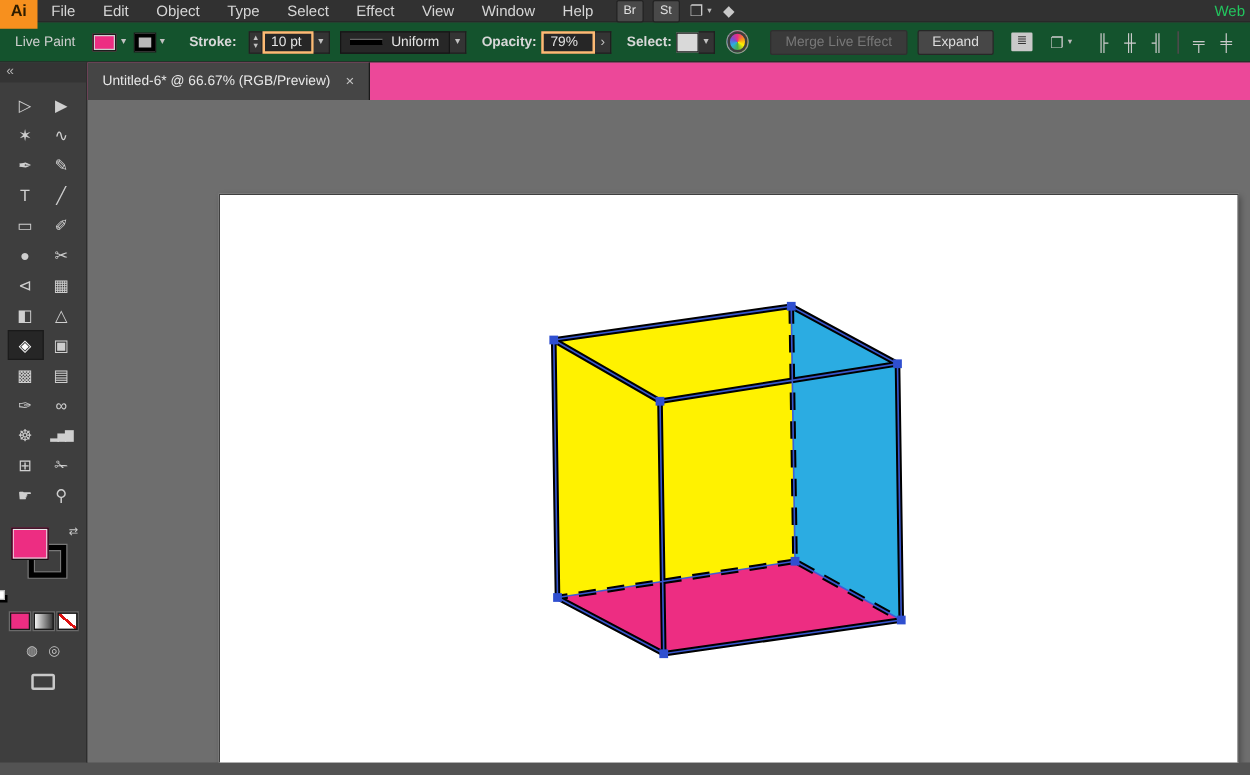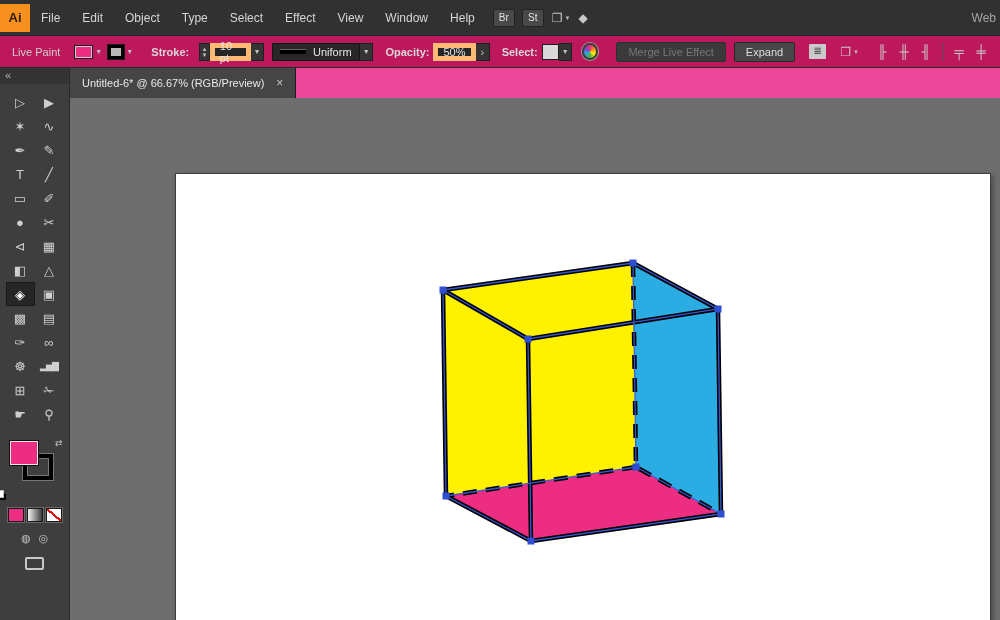--- a/index.html
+++ b/index.html
@@ -2,47 +2,47 @@
 <html><head>
 <meta charset="utf-8">
 <style>
   * { margin:0; padding:0; box-sizing:border-box; }
   html,body { background:#222; }
   body { font-family:"Liberation Sans", sans-serif; }
   .app { position:relative; width:1000px; height:620px; background:#535353; overflow:hidden;
          font-family:"Liberation Sans", sans-serif; user-select:none; }
 
   
-  .menubar { height:36px; background:#313131; border-bottom:1px solid #262626;
+  .menubar { height:18px; background:#313131; border-bottom:1px solid #262626;
              display:flex; align-items:center; color:#d6d6d6; font-size:12px; }
   .ai-logo { width:30px; height:28px; background:#F7901E; color:#2e1d00; font-weight:bold;
              display:flex; align-items:center; justify-content:center; font-size:13px; }
   .menu-item { padding:0 11px; height:28px; line-height:28px; cursor:default; white-space:nowrap; }
   .mb-btn { min-width:22px; height:18px; background:#494949; border:1px solid #232323; color:#e0e0e0;
             font-size:10px; font-weight:normal; margin-left:7px; display:flex; align-items:center;
             justify-content:center; border-radius:2px; padding:0 2px; }
   .mb-ic { color:#c9c9c9; font-size:12px; margin-left:8px; display:flex; align-items:center; }
   .mb-chev { font-size:8px; color:#bbb; margin-left:2px; }
-  .workspace-label { margin-left:auto; padding:0 4px 0 10px; color:#a3a3a3;text-align:center; }
-
-  
-  .controlbar { height:32px; background:#be185d; border-bottom:1px solid #282828;
+  .workspace-label { margin-left:auto; padding:0 4px 0 10px; color:#22c55e;text-align:center; }
+
+  
+  .controlbar { height:32px; background:#14532d; border-bottom:1px solid #282828;
                 display:flex; align-items:center; font-size:11px; color:#cfcfcf; padding:0 8px; }
   .cb-label { margin:0 4px; white-space:nowrap; }
   .cb-label.bold { font-weight:bold; color:#d8d8d8; }
   .swatch-well { display:flex; align-items:center; margin-left:10px; }
   .fill-proxy { width:19px; height:14px; border:1px solid #1c1c1c; box-shadow:inset 0 0 0 1px #cfcfcf; }
   .stroke-proxy { width:16px; height:14px; border:3px solid #000; background:#b9b9b9;
                   box-shadow:0 0 0 1px #1c1c1c; }
   .chev-btn { width:11px; height:16px; display:flex; align-items:center; justify-content:center;
               font-size:7px; color:#c2c2c2; }
   .stepper { width:11px; height:18px; display:flex; flex-direction:column; align-items:center;
              justify-content:center; font-size:6px; color:#c2c2c2; background:#353535;
              border:1px solid #222; margin-left:6px; }
-  .cb-input { height:18px; background:#262626; border:5px solid #fdba74; color:#e3e3e3;
+  .cb-input { height:18px; background:#262626; border:2px solid #fdba74; color:#e3e3e3;
               display:flex; align-items:center; padding:0 5px; font-size:11px; }
   .seg { height:18px; background:#343434; border:1px solid #1f1f1f; border-left:none;
          display:flex; align-items:center; justify-content:center; width:14px;
          font-size:7px; color:#c2c2c2; }
   .seg.arrow { font-size:11px; }
   .width-profile { height:18px; background:#272727; border:1px solid #151515; display:flex;
                    align-items:center; padding:0 7px; margin-left:8px; min-width:88px; }
   .wp-line { width:26px; height:4px; background:#000; margin-right:7px; box-shadow:0 -1px 0 #666; }
   .style-swatch { width:18px; height:16px; background:#d9d9d9; border:1px solid #1c1c1c; }
   .recolor-wheel { width:17px; height:17px; border-radius:50%; margin:0 10px;
@@ -157,21 +157,21 @@
 
     <div class="width-profile">
       <span class="wp-line"></span>
       <span style="color:#e6e6e6;">Uniform</span>
     </div>
     <div class="seg">
       <span>▼</span>
     </div>
 
     <span class="cb-label bold" style="margin-left:12px;">Opacity:</span>
-    <div class="cb-input" style="width:44px;">50%</div>
+    <div class="cb-input" style="width:44px;">79%</div>
     <div class="seg arrow">›</div>
 
     <span class="cb-label bold" style="margin-left:12px;">Select:</span>
     <div class="style-swatch"></div>
     <div class="seg">
       <span>▼</span>
     </div>
 
     <div class="recolor-wheel"></div>
 

